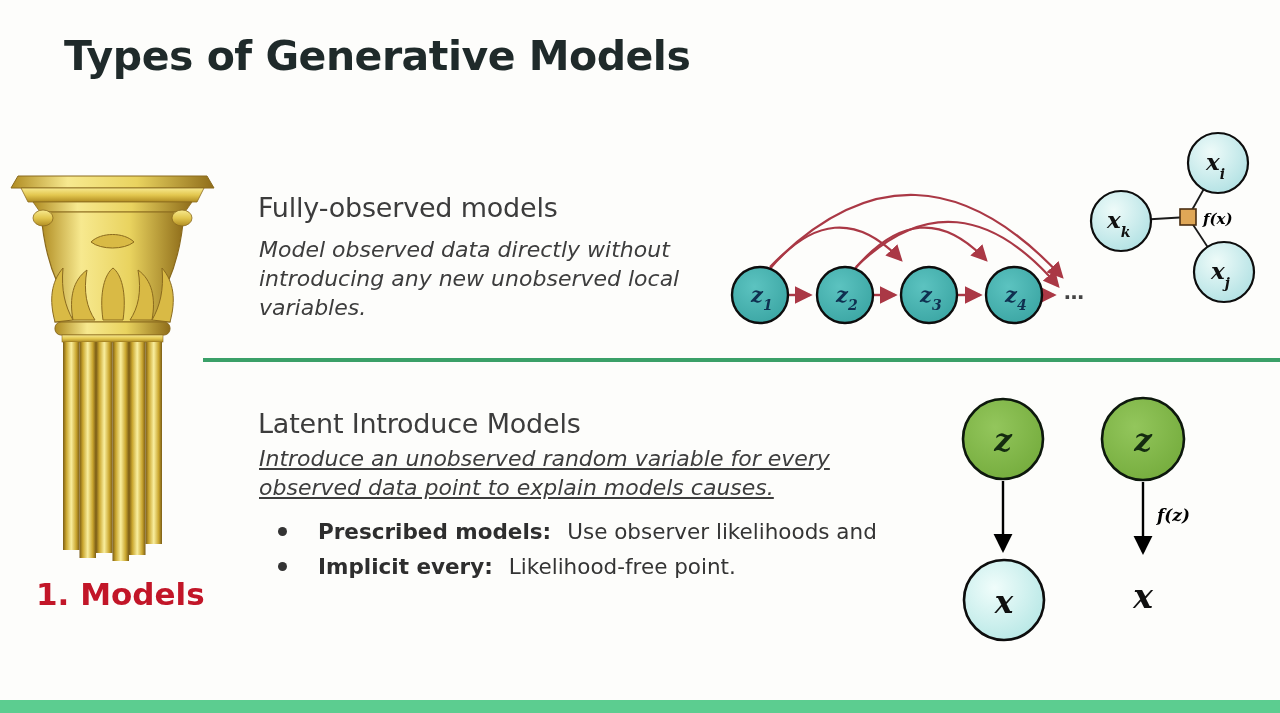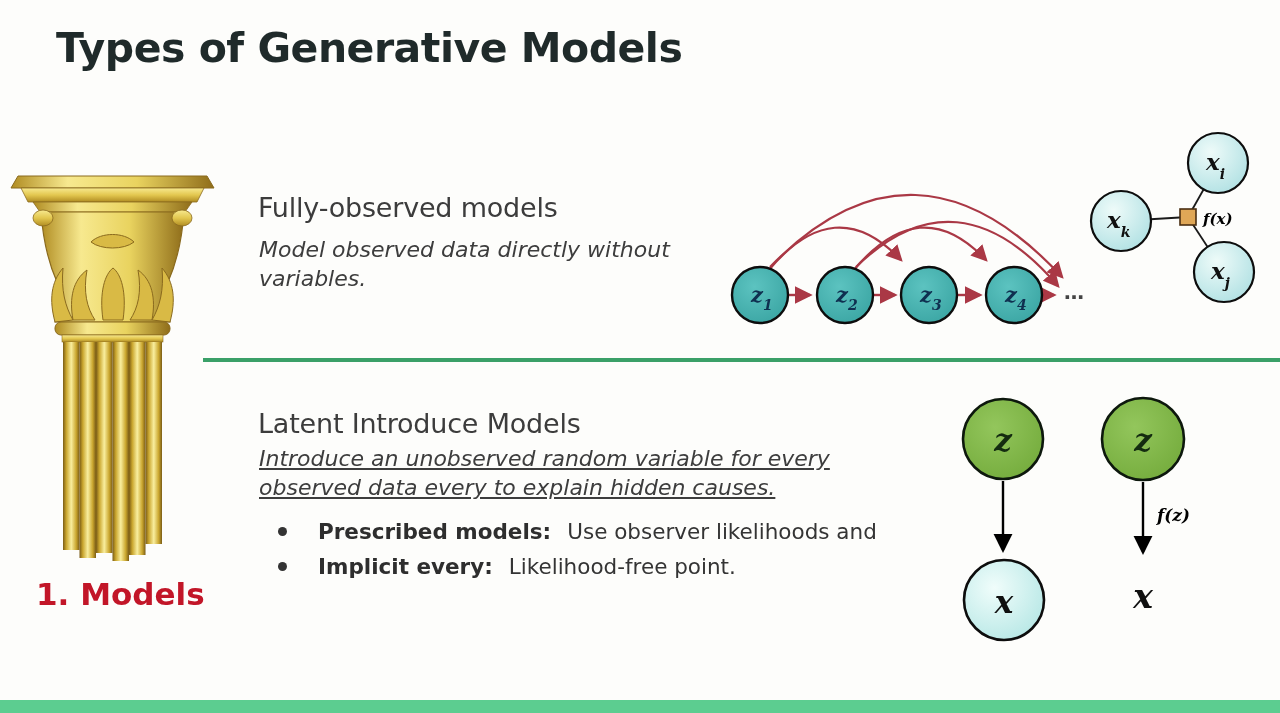--- a/index.html
+++ b/index.html
@@ -3,21 +3,21 @@
 <meta charset="utf-8">
 <style>
   html,body{margin:0;padding:0;background:#ffffff;}
   .slide{
     position:relative;width:1280px;height:713px;overflow:hidden;
     background:#fdfdfb;font-family:"DejaVu Sans","Liberation Sans",sans-serif;
   }
   .abs{position:absolute;}
   .title{
     left:56px;top:24px;font-size:41px;font-weight:800;color:#1f2a2a;
-    letter-spacing:-0.5px;margin:0;
+    letter-spacing:-0.5px;margin:8px;
   }
   .pillar-caption{
     left:36px;top:576px;font-size:31px;font-weight:800;color:#c21628;
   }
   .sec-heading{
     font-size:27px;font-weight:400;color:#3c3c3c;margin:0;letter-spacing:-0.2px;
   }
   .sec-desc{
     font-size:22px;font-style:italic;color:#3d3d3d;line-height:29px;
   }
@@ -100,20 +100,21 @@
       <rect x="124" y="170" width="16.5" height="213" fill="url(#goldFlute)"></rect>
       <rect x="140.5" y="170" width="16.5" height="202" fill="url(#goldFlute)"></rect>
     </g>
   </svg>
 
   <div class="abs pillar-caption">1. Models</div>
 
   <h2 class="abs sec-heading fully-heading">Fully-observed models</h2>
   <div class="abs sec-desc fully-desc">
     <div>Model observed data directly without</div>
+    <div>introducing any new unobserved local</div>
     <div>variables.</div>
   </div>
 
   <svg class="abs" style="left:720px;top:185px;" width="375" height="150" viewBox="720 185 375 150">
     <defs>
       <marker id="arrR" viewBox="0 0 10 10" refX="8.5" refY="5" markerWidth="7.5" markerHeight="7.5" orient="auto-start-reverse">
         <path d="M0,0 L10,5 L0,10 Z" fill="#aa3845"></path>
       </marker>
       <radialGradient id="tealGrad" cx="0.4" cy="0.35" r="0.8">
         <stop offset="0" stop-color="#5cc3c0"></stop>
@@ -174,21 +175,21 @@
       <text x="1211" y="279"><tspan>x</tspan><tspan dy="9" font-size="14">j</tspan></text>
     </g>
     <text x="1203" y="224" class="mathlabel" font-size="15" fill="#000"><tspan>f(x)</tspan></text>
   </svg>
 
   <div class="abs divider"></div>
 
   <h2 class="abs sec-heading latent-heading">Latent Introduce Models</h2>
   <div class="abs sec-desc latent-desc">
     <div>Introduce an unobserved random variable for every</div>
-    <div>observed data every to explain hidden causes.</div>
+    <div>observed data point to explain models causes.</div>
   </div>
 
   <ul class="abs bullets">
     <li>
       <span class="dot"></span>
       <span class="term">Prescribed models:</span><span>Use observer likelihoods and</span><br>
     </li>
     <li>
       <span class="dot"></span>
       <span class="term">Implicit every:</span><span>Likelihood-free point.</span>

